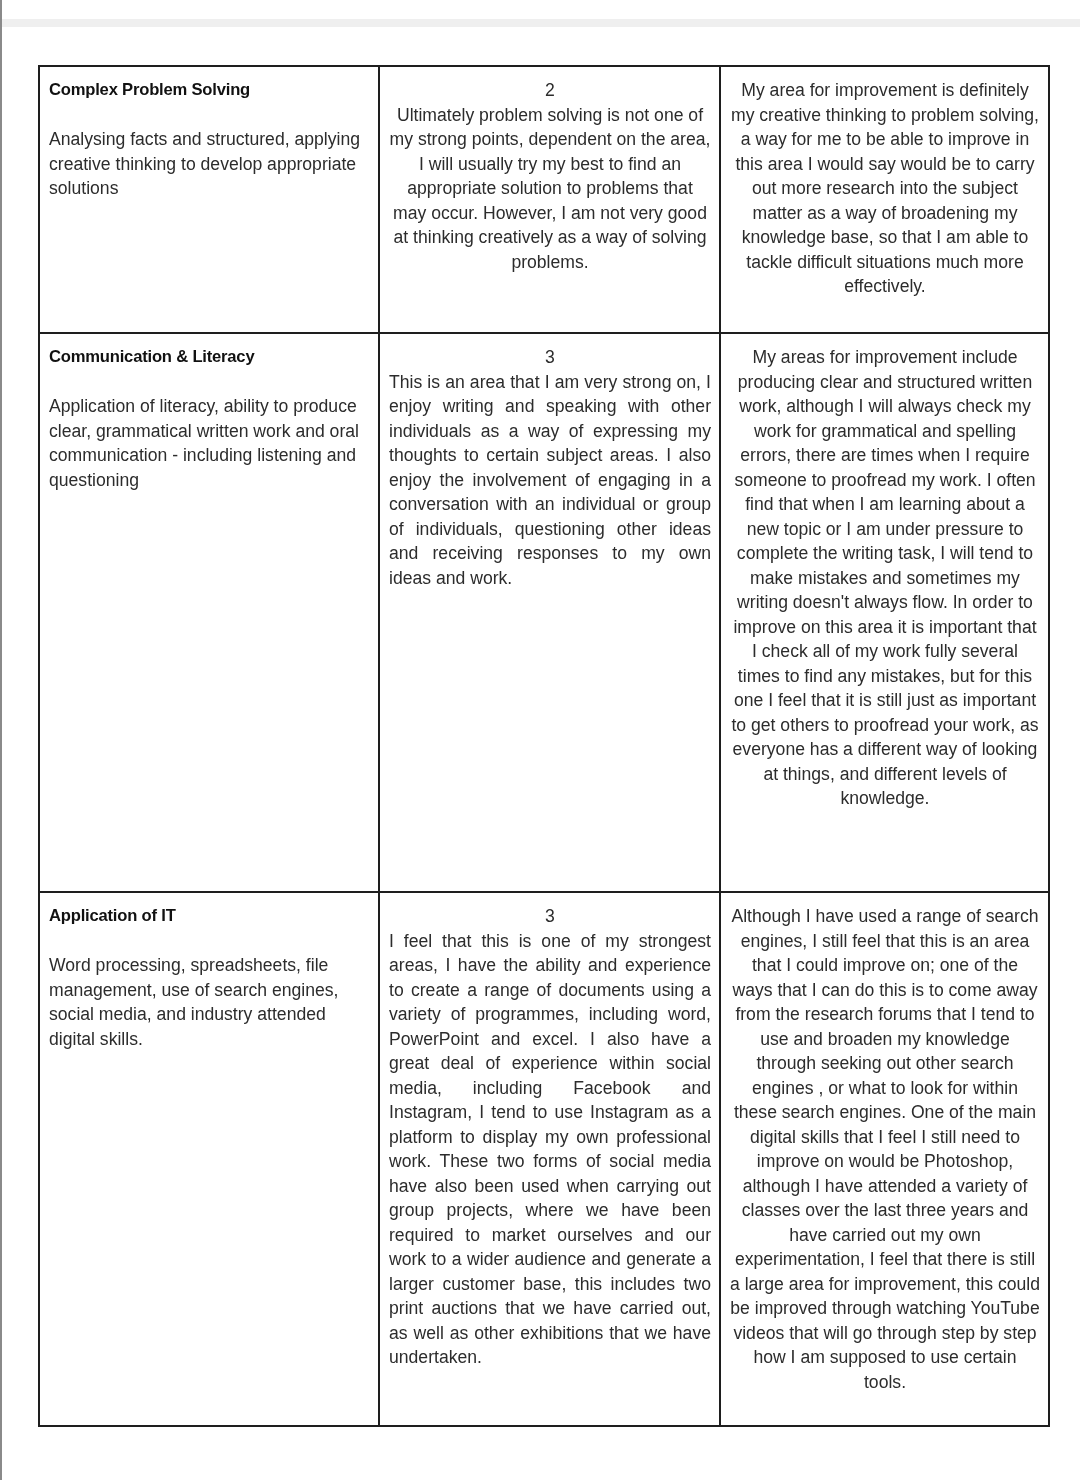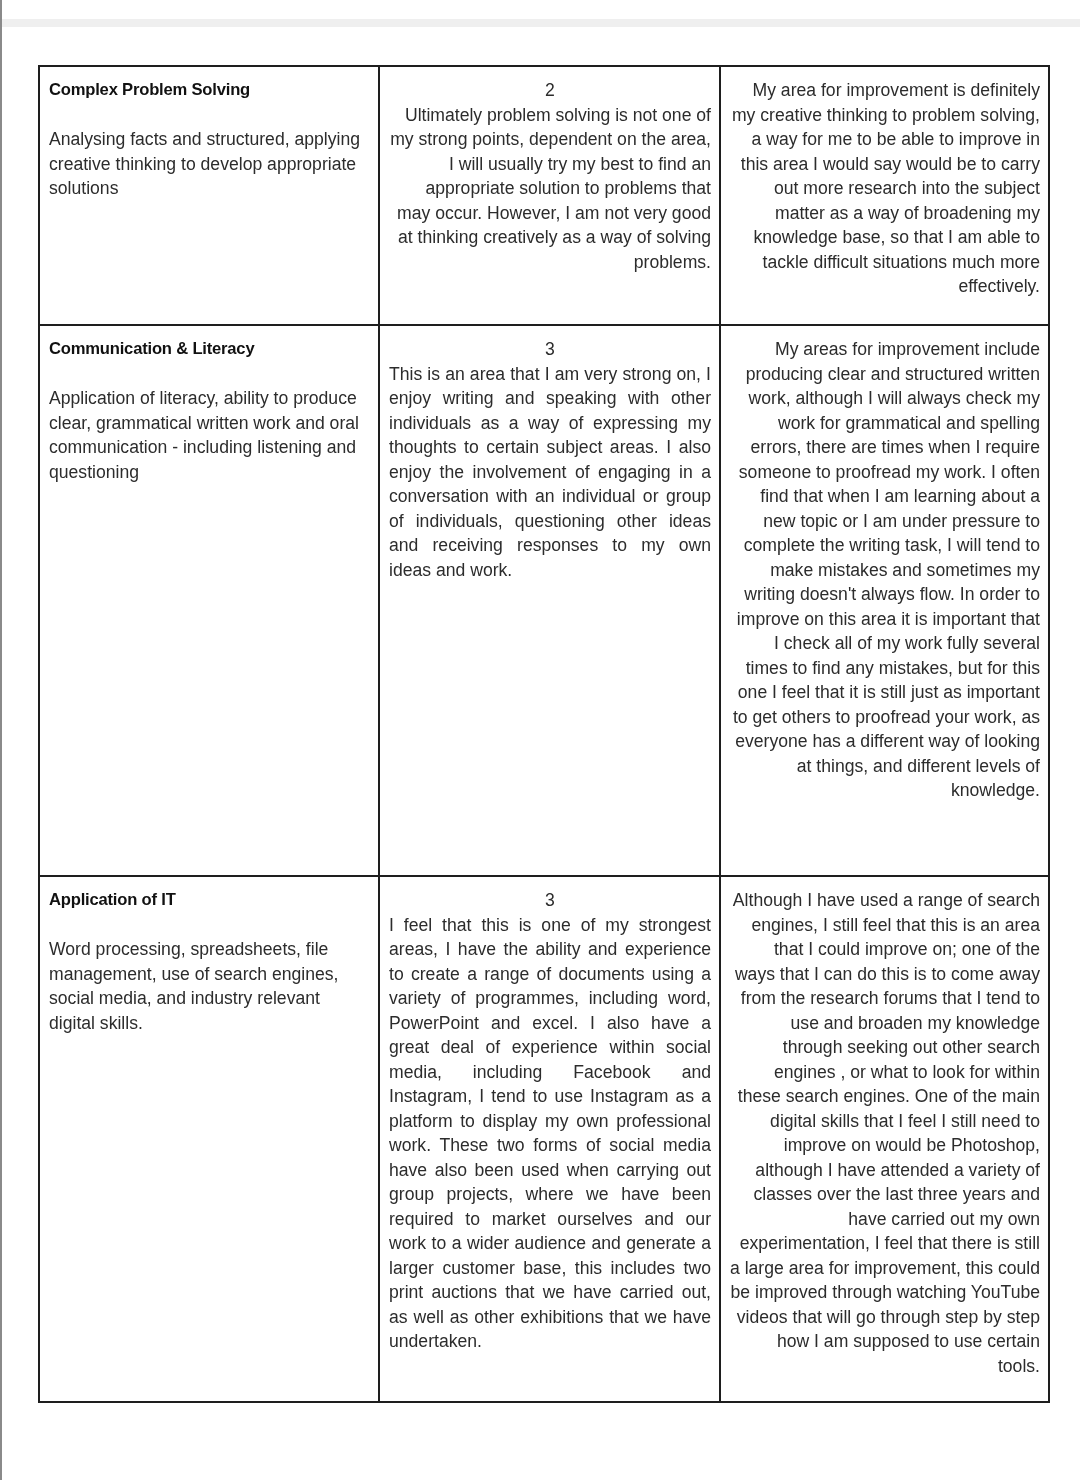--- a/index.html
+++ b/index.html
@@ -35,21 +35,21 @@
     position: absolute;
     left: 38px;
     top: 65px;
     width: 1010px;
     border-collapse: collapse;
     table-layout: fixed;
   }
   table.skills td {
     border: 2px solid #1e1e1e;
     vertical-align: top;
-    padding: 11px 8px 0 9px;
+    padding: 11px 8px 8px 9px;
     font-size: 17.6px;
     line-height: 24.5px;
     color: #2c2c2c;
   }
   col.c1 { width: 340px; }
   col.c2 { width: 341px; }
   col.c3 { width: 329px; }
   .skill-title {
     font-weight: bold;
     font-size: 16.6px;
@@ -60,21 +60,21 @@
     margin-top: 24.5px;
   }
   .rating {
     text-align: center;
     display: block;
   }
   .justify {
     text-align: justify;
   }
   .left {
-    text-align: right;
+    text-align: center;
   }
   tr.r1 td { height: 246px; }
   tr.r2 td { height: 538px; }
   tr.r3 td { height: 513px; }
 </style>
 </head>
 <body>
 
 <div class="page-left-rule"></div>
 <div class="top-band"></div>
@@ -108,21 +108,21 @@
         <span class="rating">3</span>
         <div class="justify">This is an area that I am very strong on, I enjoy writing and speaking with other individuals as a way of expressing my thoughts to certain subject areas. I also enjoy the involvement of engaging in a conversation with an individual or group of individuals, questioning other ideas and receiving responses to my own ideas and work.</div>
       </td>
       <td>
         <div class="left">My areas for improvement include producing clear and structured written work, although I will always check my work for grammatical and spelling errors, there are times when I require someone to proofread my work. I often find that when I am learning about a new topic or I am under pressure to complete the writing task, I will tend to make mistakes and sometimes my writing doesn't always flow. In order to improve on this area it is important that I check all of my work fully several times to find any mistakes, but for this one I feel that it is still just as important to get others to proofread your work, as everyone has a different way of looking at things, and different levels of knowledge.</div>
       </td>
     </tr>
     <tr class="r3">
       <td>
         <div class="skill-title">Application of IT</div>
-        <div class="skill-desc">Word processing, spreadsheets, file management, use of search engines, social media, and industry relevant digital skills.</div>
+        <div class="skill-desc">Word processing, spreadsheets, file management, use of search engines, social media, and industry attended digital skills.</div>
       </td>
       <td>
         <span class="rating">3</span>
         <div class="justify">I feel that this is one of my strongest areas, I have the ability and experience to create a range of documents using a variety of programmes, including word, PowerPoint and excel. I also have a great deal of experience within social media, including Facebook and Instagram, I tend to use Instagram as a platform to display my own professional work. These two forms of social media have also been used when carrying out group projects, where we have been required to market ourselves and our work to a wider audience and generate a larger customer base, this includes two print auctions that we have carried out, as well as other exhibitions that we have undertaken.</div>
       </td>
       <td>
         <div class="left">Although I have used a range of search engines, I still feel that this is an area that I could improve on; one of the ways that I can do this is to come away from the research forums that I tend to use and broaden my knowledge through seeking out other search engines , or what to look for within these search engines. One of the main digital skills that I feel I still need to improve on would be Photoshop, although I have attended a variety of classes over the last three years and have carried out my own experimentation, I feel that there is still a large area for improvement, this could be improved through watching YouTube videos that will go through step by step how I am supposed to use certain tools.</div>
       </td>
     </tr>
   </tbody>

